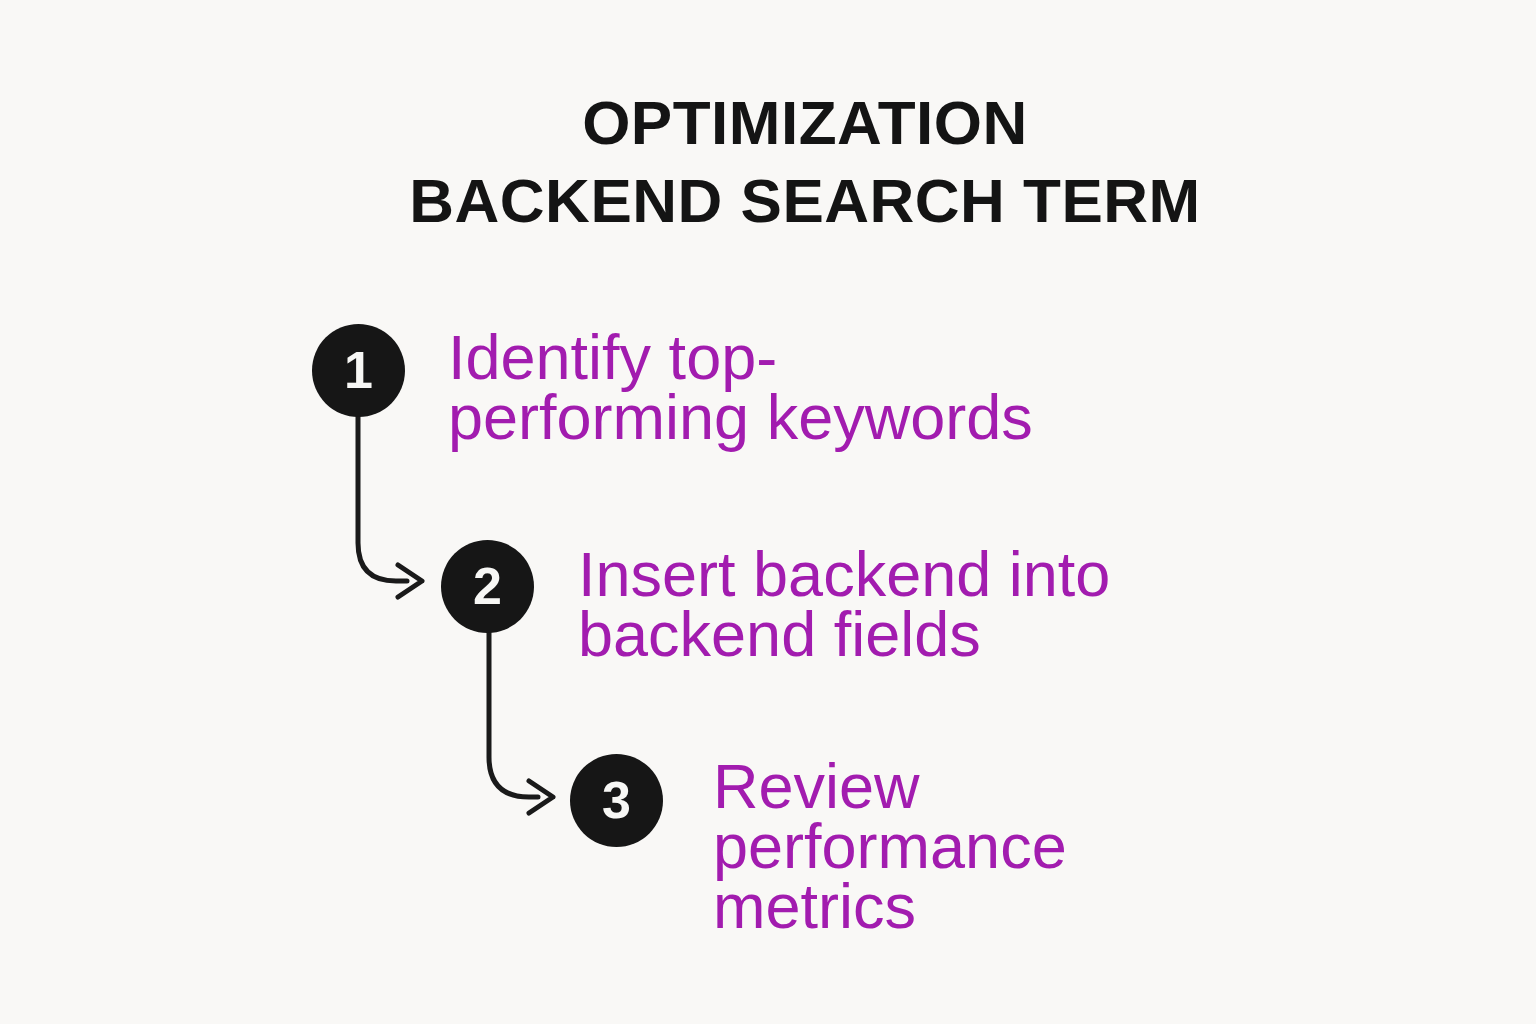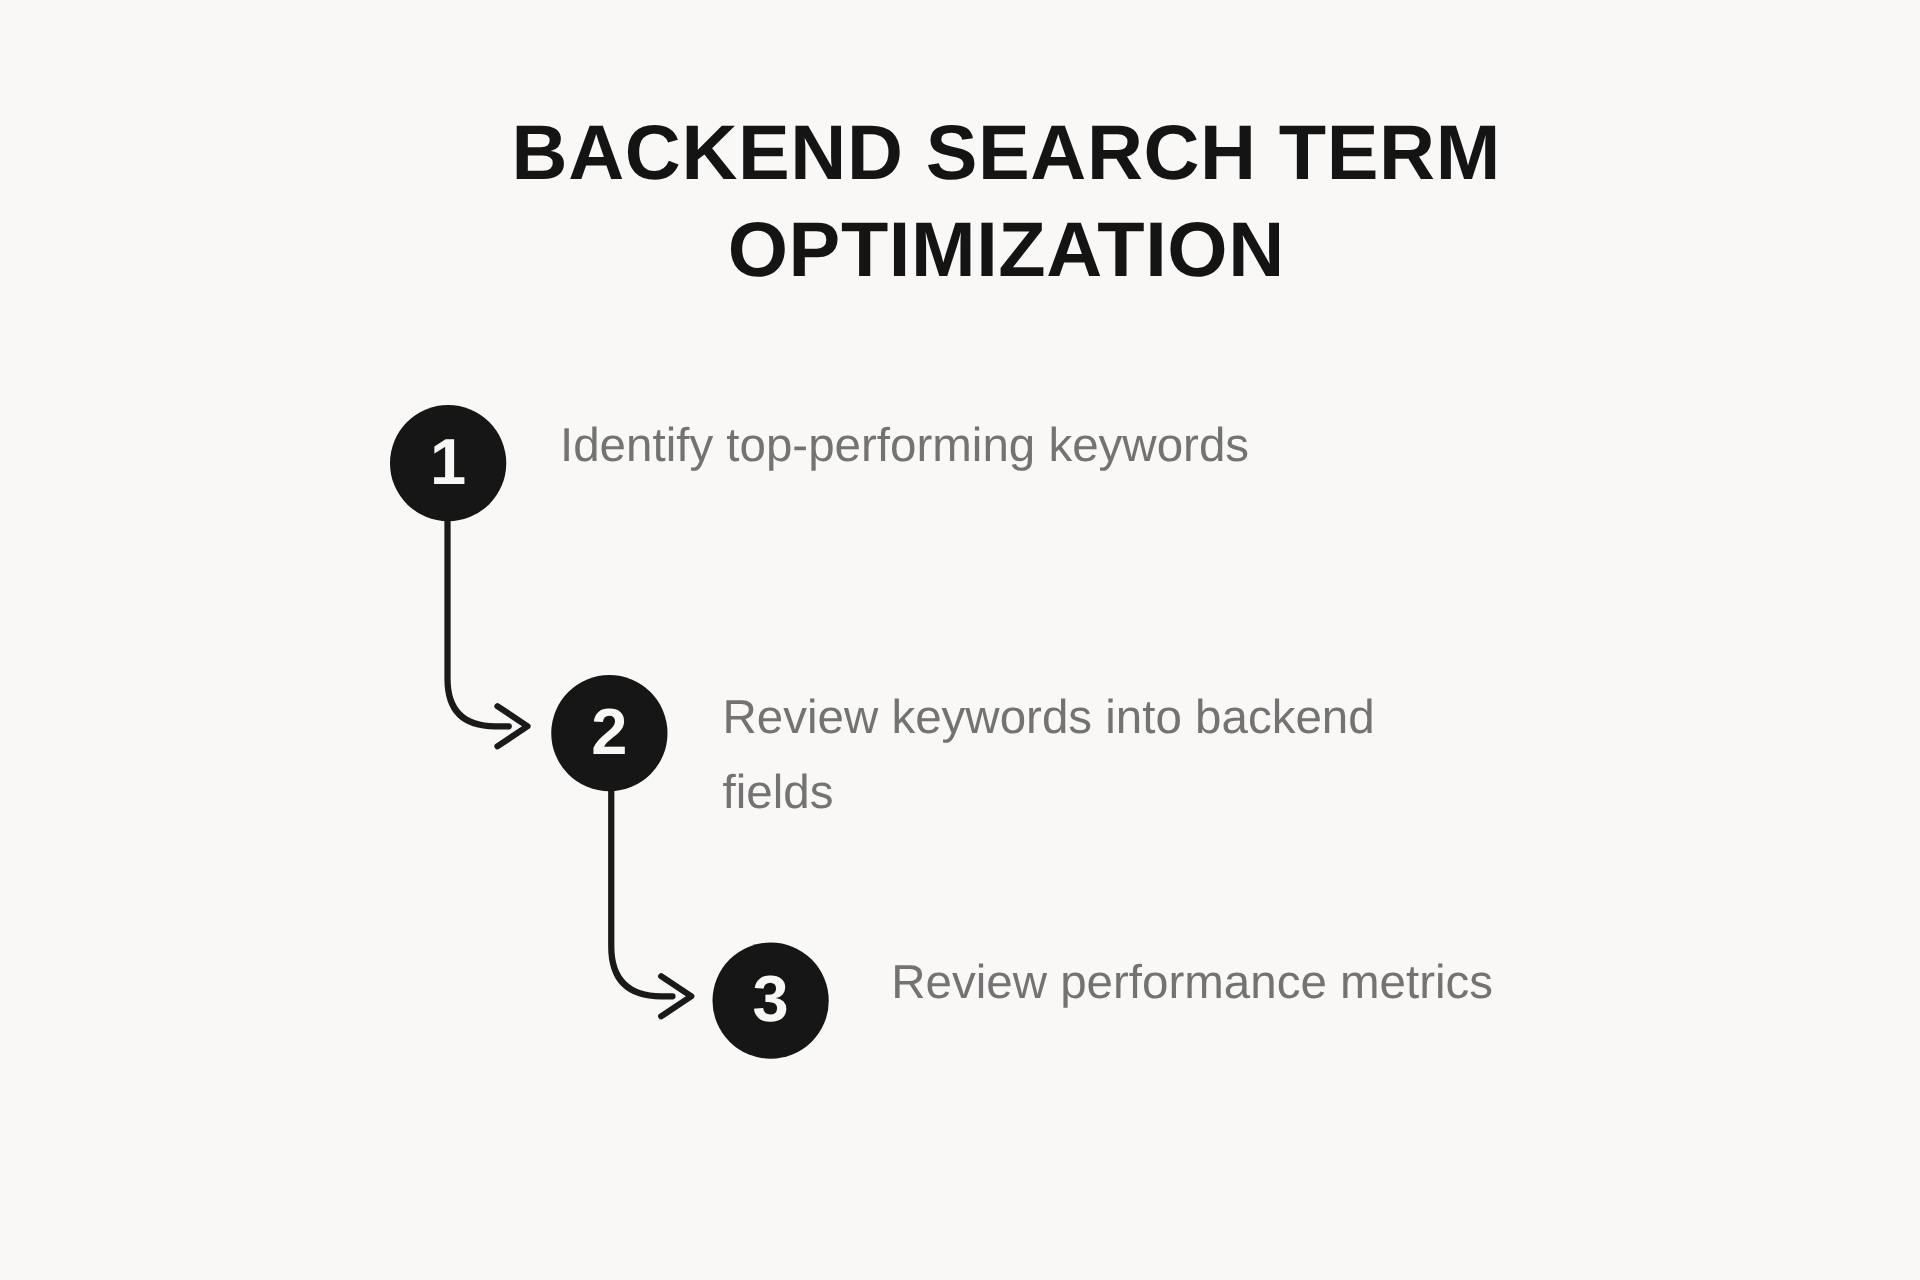--- a/index.html
+++ b/index.html
@@ -59,43 +59,43 @@
   }
   .step-number {
     color: #f7f7f5;
     font-size: 52px;
     font-weight: 700;
     line-height: 1;
     transform: translateY(-1px);
   }
   .step-label {
     position: absolute;
-    font-size: 38px;
+    font-size: 63px;
     font-weight: 400;
     line-height: 60px;
-    color: #737373;
+    color: #a21caf;
   }
   
   .step1 .step-circle { left: 312px; top: 324px; }
   .step1 .step-label  { left: 448px; top: 327px; width: 600px; }
   
   .step2 .step-circle { left: 441px; top: 540px; }
   .step2 .step-label  { left: 578px; top: 544px; width: 540px; }
   
   .step3 .step-circle { left: 570px; top: 754px; }
   .step3 .step-label  { left: 713px; top: 756px; width: 540px; }
 </style>
 </head>
 <body>
 
 <div class="canvas">
 
   <h1 class="title">
+    <span class="title-line">OPTIMIZATION</span>
     <span class="title-line">BACKEND SEARCH TERM</span>
-    <span class="title-line">OPTIMIZATION</span>
   </h1>
 
   <svg class="connectors" viewBox="0 0 1536 1024" xmlns="http://www.w3.org/2000/svg">
     <g stroke="#1a1a1a" stroke-width="5" fill="none" stroke-linecap="round" stroke-linejoin="round">
       <path d="M358,416 L358,543 Q358,581 396,581 L407,581"></path>
       <path d="M398,565 L422,581 L398,597"></path>
     </g>
     <g stroke="#1a1a1a" stroke-width="5" fill="none" stroke-linecap="round" stroke-linejoin="round">
       <path d="M489,632 L489,757 Q489,797 529,797 L538,797"></path>
       <path d="M529,781 L553,797 L529,813"></path>
@@ -106,21 +106,21 @@
     <div class="step-circle">
       <span class="step-number">1</span>
     </div>
     <div class="step-label">Identify top-performing keywords</div>
   </div>
 
   <div class="step step2">
     <div class="step-circle">
       <span class="step-number">2</span>
     </div>
-    <div class="step-label">Review keywords into backend fields</div>
+    <div class="step-label">Insert backend into backend fields</div>
   </div>
 
   <div class="step step3">
     <div class="step-circle">
       <span class="step-number">3</span>
     </div>
     <div class="step-label">Review performance metrics</div>
   </div>
 
 </div>

